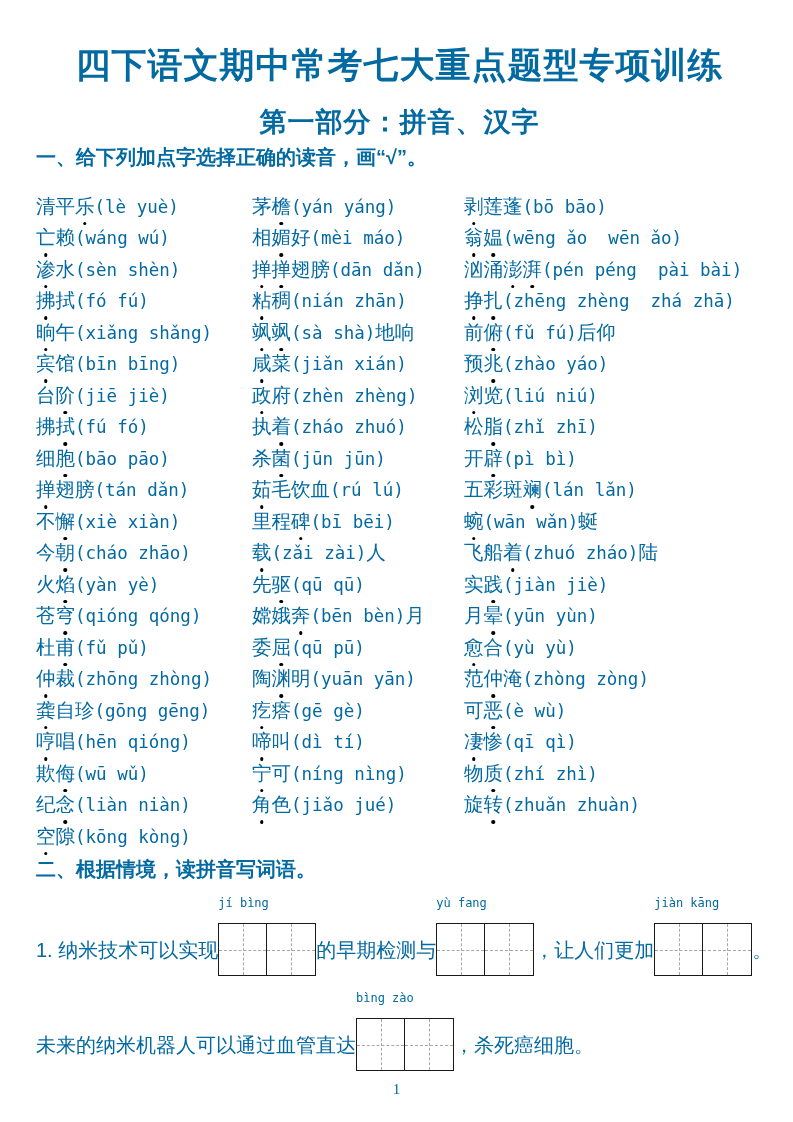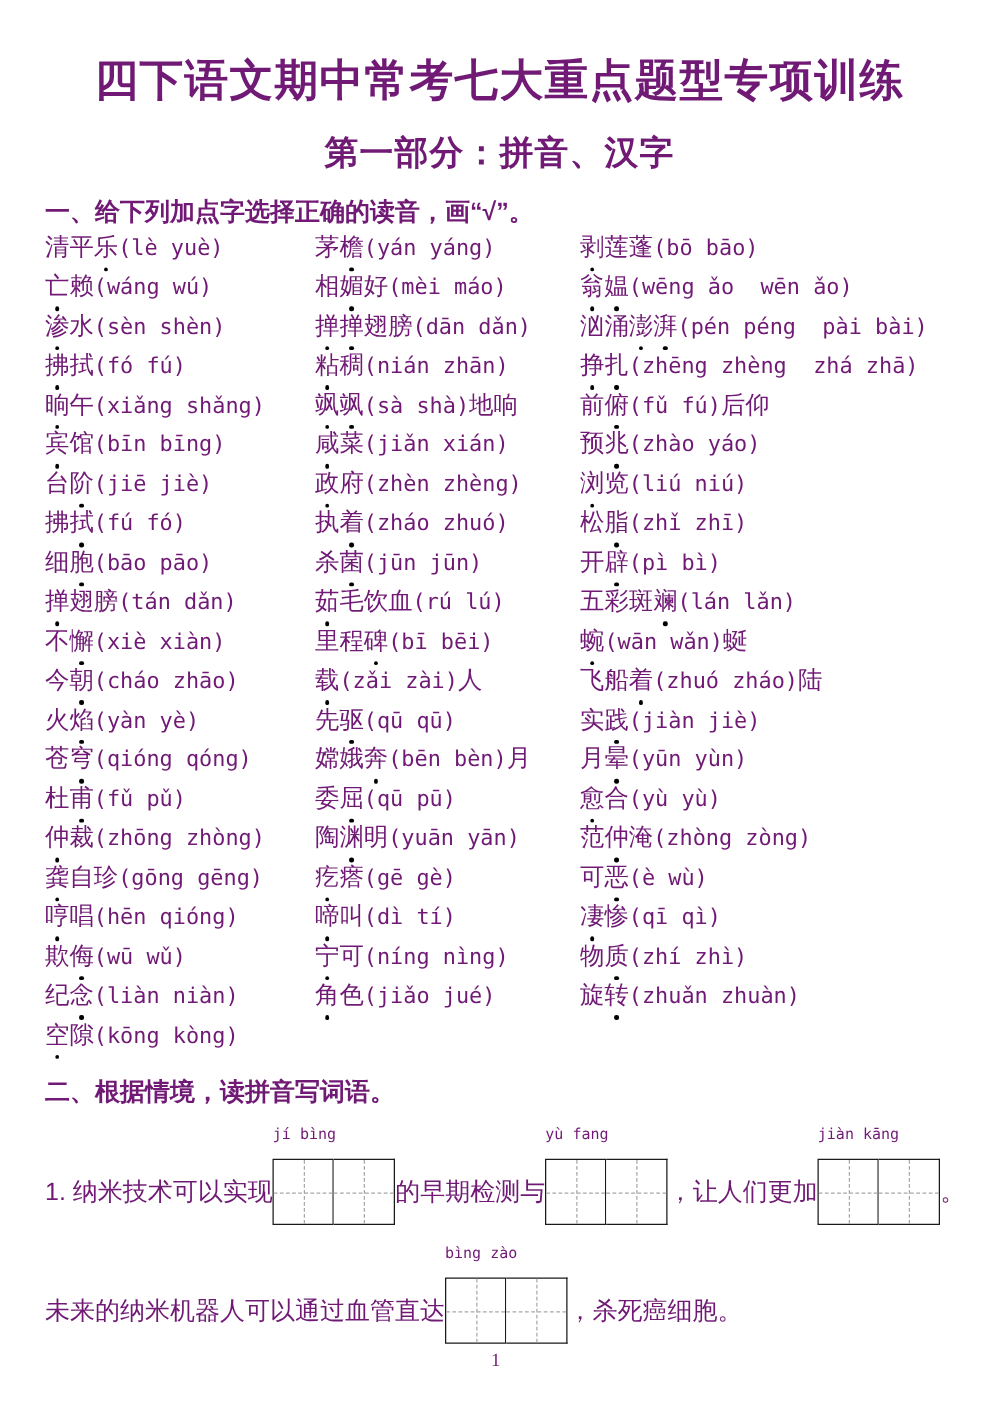--- a/index.html
+++ b/index.html
@@ -2,47 +2,47 @@
 <html><head>
 <meta charset="utf-8">
 <style>
   html,body{margin:0;padding:0;background:#ffffff;}
   .page{
     position:relative;
     width:793px;height:1122px;
     box-sizing:border-box;
     padding:42px 30px 0 36px;
     background:#ffffff;
-    color:#701a75;
+    color:#0369a1;
     font-family:"Liberation Sans","DejaVu Sans",sans-serif;
     overflow:hidden;
   }
   .title{
     margin:0;
     text-align:center;
     font-size:35px;
     font-weight:900;
     letter-spacing:1px;
     line-height:1.3;
   }
   .subtitle{
     margin:16px 0 0 0;
     text-align:center;
     font-size:27px;
     font-weight:900;
     letter-spacing:1px;
   }
   .sec-heading{
-    margin-top:16px;
+    margin-top:4px;
     font-size:20px;
     font-weight:900;
   }
   
   .wordlist{
-    margin-top:0;
+    margin-top:20px;
     display:grid;
     grid-template-columns:216px 212px 1fr;
     column-gap:0;
   }
   .cell{
     height:31.5px;
     line-height:31.5px;
     white-space:nowrap;
     font-size:19.5px;
   }

